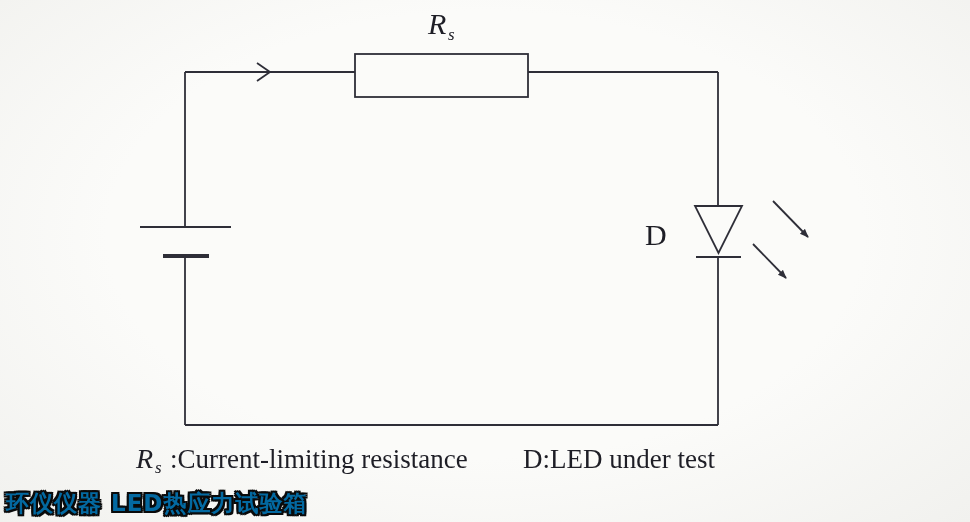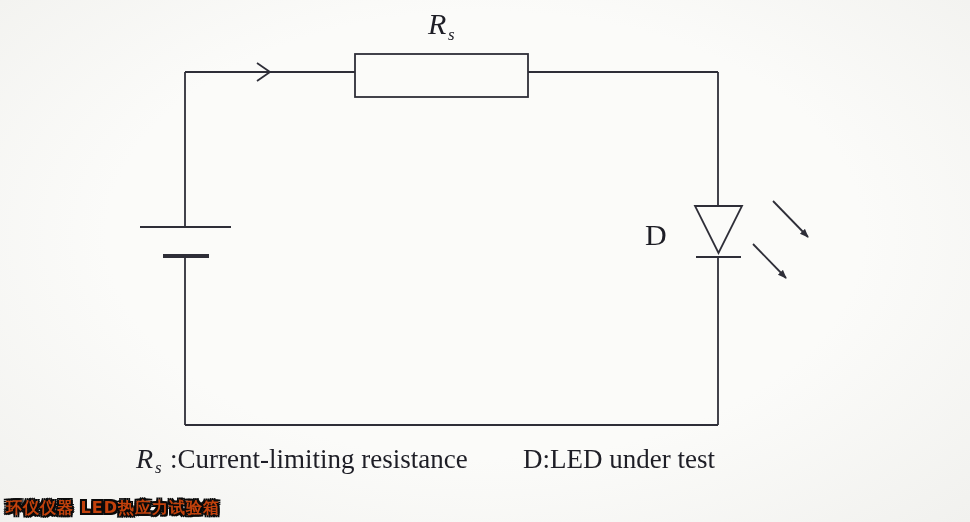--- a/index.html
+++ b/index.html
@@ -37,23 +37,23 @@
   }
   .italic {
     font-style: italic;
   }
   .watermark {
     position: absolute;
     left: 6px;
     bottom: 3px;
     font-family: "DejaVu Sans", sans-serif;
     font-weight: bold;
-    font-size: 16px;
+    font-size: 23px;
     letter-spacing: 1px;
-    color: #c2410c;
+    color: #0369a1;
     text-shadow:
       -2px -2px 0 #0a0a0a, 2px -2px 0 #0a0a0a,
       -2px  2px 0 #0a0a0a, 2px  2px 0 #0a0a0a,
        0   -2px 0 #0a0a0a, 0    2px 0 #0a0a0a,
       -2px  0   0 #0a0a0a, 2px  0   0 #0a0a0a;
     white-space: nowrap;
   }
 </style>
 </head>
 <body>

